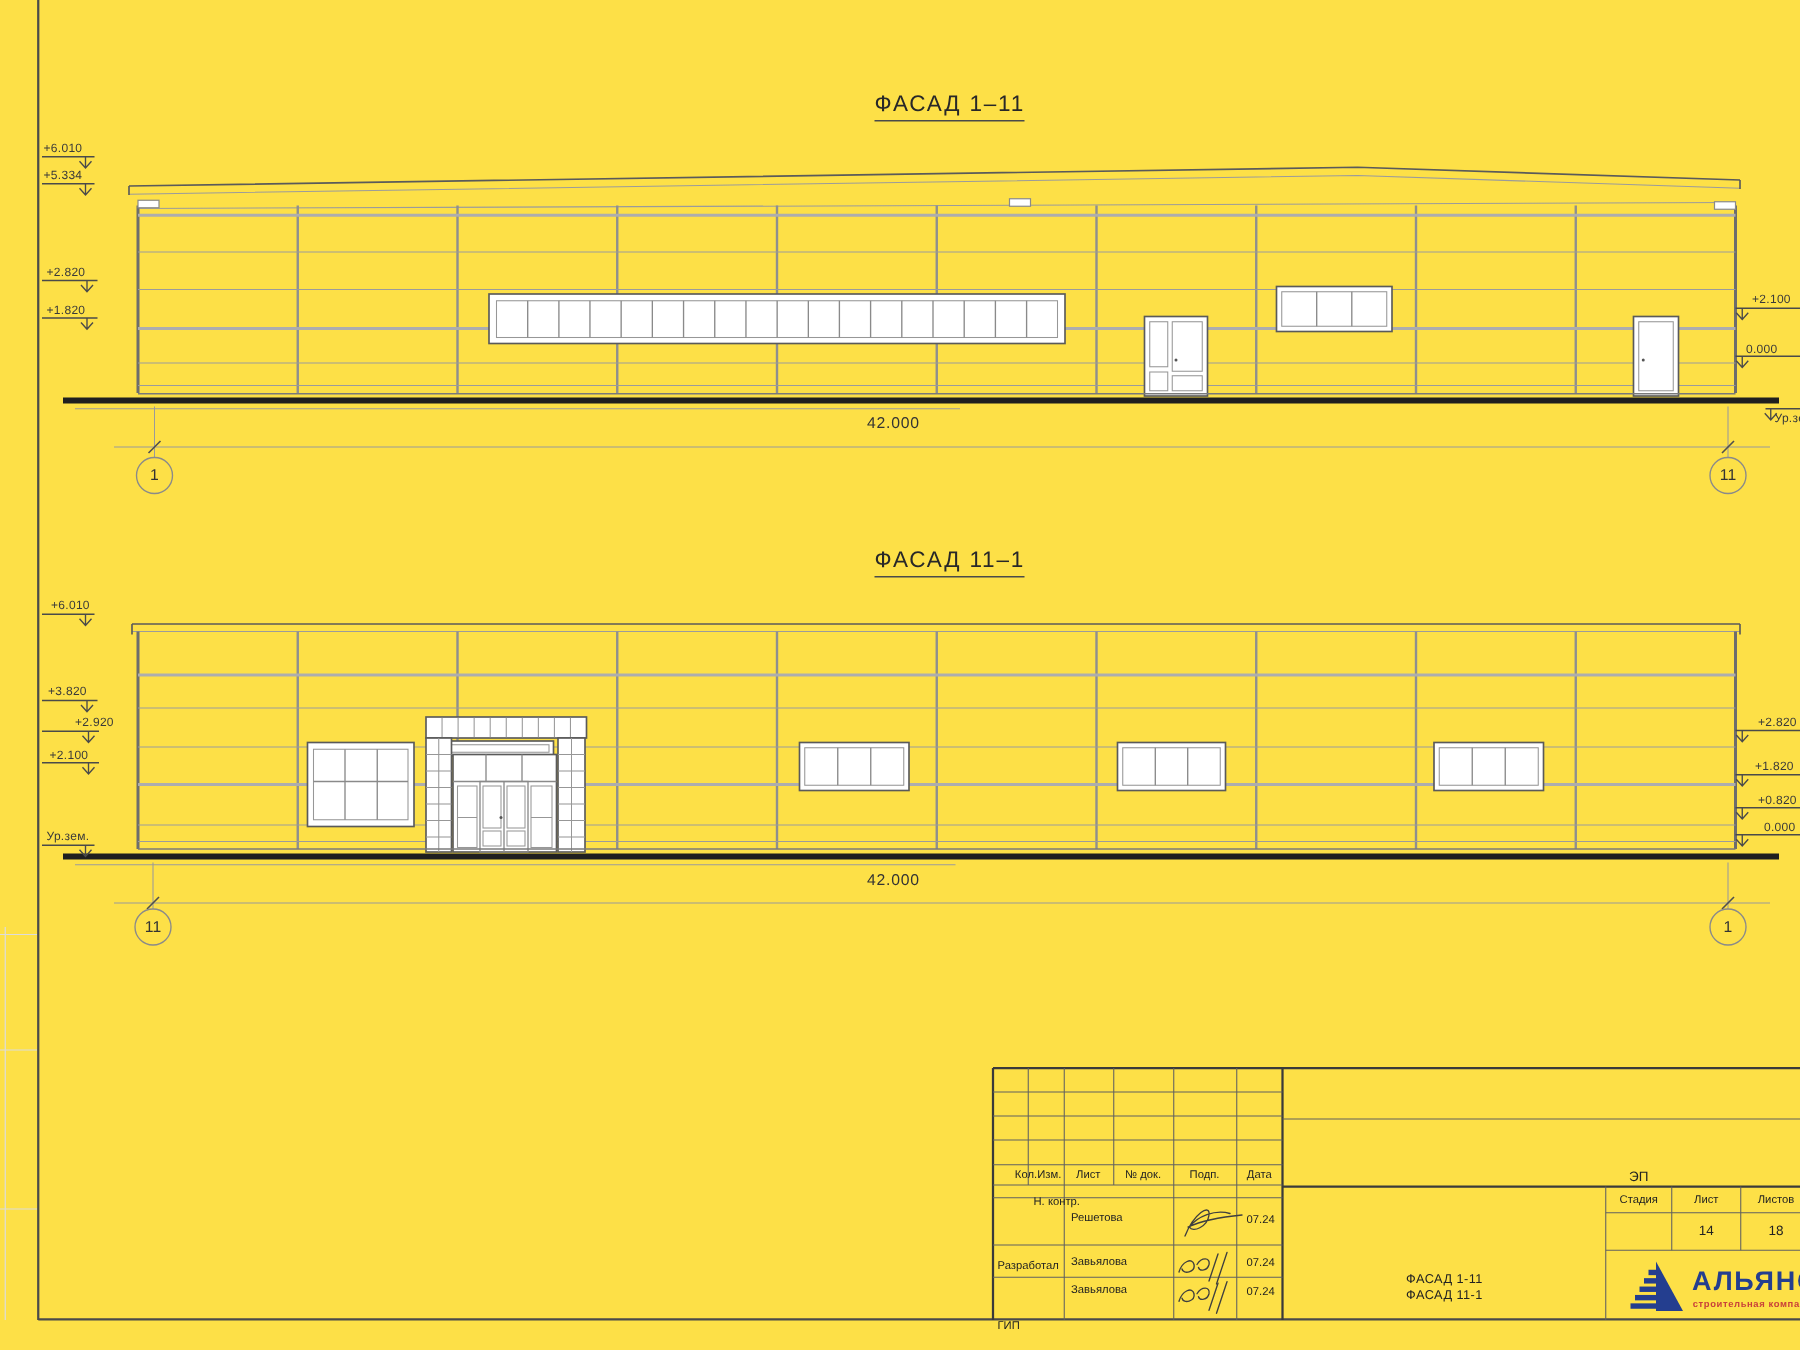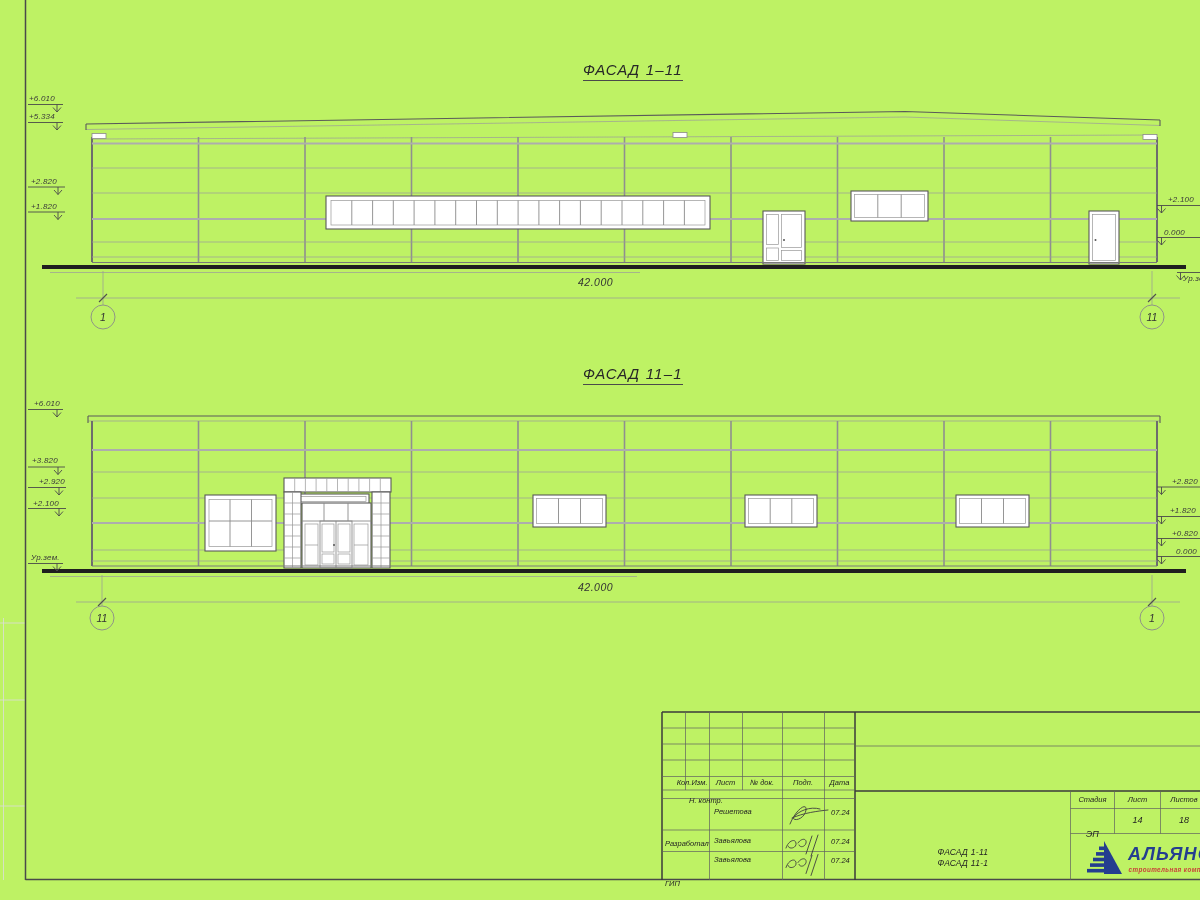--- a/index.html
+++ b/index.html
@@ -1,17 +1,17 @@
 <!DOCTYPE html>
 <html><head>
 <meta charset="utf-8">
 <style>
   html,body{margin:0;padding:0;background:#e8e8e8;}
-  .sheet{position:relative;width:1200px;height:900px;background:#bef264;overflow:hidden;
-         font-family:"Liberation Sans",sans-serif;font-style:italic;}
+  .sheet{position:relative;width:1200px;height:900px;background:#fde047;overflow:hidden;
+         font-family:"Liberation Sans",sans-serif;}
   svg{position:absolute;left:0;top:0;}
   
   .outline{stroke:#5a5a5a;stroke-width:1.1;fill:none}
   .thin{stroke:#9b9b9b;stroke-width:.7;fill:none}
   .band{stroke:#adadad;stroke-width:2;fill:none}
   .mull{stroke:#8f8f8f;stroke-width:1.6;fill:none}
   .edge{stroke:#6d6d6d;stroke-width:2;fill:none}
   .opening{fill:#fff;stroke:#5a5a5a;stroke-width:1.1}
   .inner{fill:none;stroke:#979797;stroke-width:.7}
   .capr{fill:#fff;stroke:#8a8a8a;stroke-width:.8}
@@ -364,21 +364,21 @@
 <span class="t lv" style="left:1168px;top:195px;">+2.100</span>
 <span class="t lv" style="left:1164px;top:227.5px;">0.000</span>
 <span class="t lv" style="left:1183px;top:274px;">Ур.зем.</span>
 <span class="t dimt" style="left:578px;top:276px;">42.000</span>
 <span class="t ax" style="left:91px;top:311px;">1</span>
 <span class="t ax" style="left:1140px;top:311px;">11</span>
 
 <span class="t ftitle" style="left:583px;top:365px;">ФАСАД 11–1</span>
 <span class="t lv" style="left:34px;top:398.5px;">+6.010</span>
 <span class="t lv" style="left:32px;top:456px;">+3.820</span>
-<span class="t lv" style="left:39px;top:477px;">+2.920</span>
+<span class="t lv" style="left:50px;top:477px;">+2.920</span>
 <span class="t lv" style="left:33px;top:498.5px;">+2.100</span>
 <span class="t lv" style="left:31px;top:553px;">Ур.зем.</span>
 <span class="t lv" style="left:1172px;top:477px;">+2.820</span>
 <span class="t lv" style="left:1170px;top:506px;">+1.820</span>
 <span class="t lv" style="left:1172px;top:528.5px;">+0.820</span>
 <span class="t lv" style="left:1176px;top:546.5px;">0.000</span>
 <span class="t dimt" style="left:578px;top:580.5px;">42.000</span>
 <span class="t ax" style="left:90px;top:612px;">11</span>
 <span class="t ax" style="left:1140px;top:612px;">1</span>
 
@@ -395,21 +395,21 @@
 <span class="t tb7" style="left:665px;top:797px;margin-left:24px;">Н. контр.</span>
 <span class="t tb7" style="left:714px;top:836.5px;">Завьялова</span>
 <span class="t tb7" style="left:831px;top:837.5px;">07.24</span>
 <span class="t tb7" style="left:665px;top:856px;margin-top:24px;">ГИП</span>
 <span class="t tb7" style="left:714px;top:856px;">Завьялова</span>
 <span class="t tb7" style="left:831px;top:857px;">07.24</span>
 
 <span class="t tbc" style="left:1071px;top:795.5px;width:43px;text-align:center;">Стадия</span>
 <span class="t tbc" style="left:1115px;top:795.5px;width:45px;">Лист</span>
 <span class="t tbc" style="left:1161px;top:795.5px;width:46px;">Листов</span>
-<span class="t tb9" style="left:1071px;top:829px;width:43px;">ЭП</span>
+<span class="t tb9" style="left:1071px;top:779px;width:43px;">ЭП</span>
 <span class="t tb9" style="left:1115px;top:815px;width:45px;">14</span>
 <span class="t tb9" style="left:1161px;top:815px;width:46px;">18</span>
 
 <span class="t tbt" style="left:857px;top:848px;">ФАСАД 1-11</span>
 <span class="t tbt" style="left:857px;top:859px;">ФАСАД 11-1</span>
 
 <span class="t brand" style="left:1128px;top:844px;">АЛЬЯНС</span>
 <span class="t brand-sub" style="left:1128.5px;top:865.5px;">строительная компания</span>
 
 </div>

